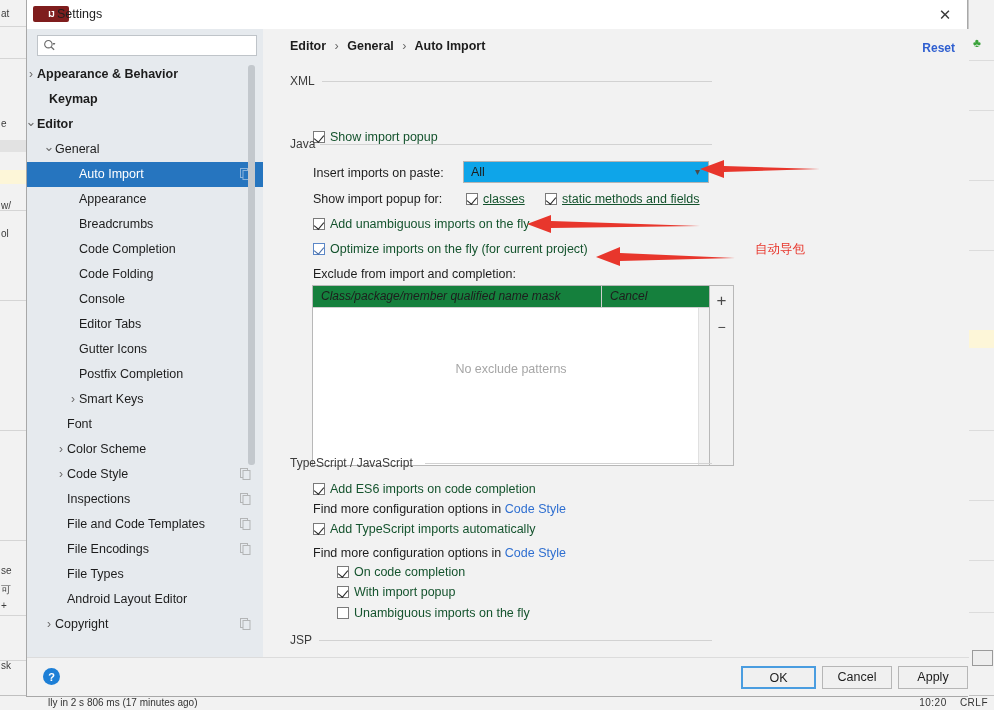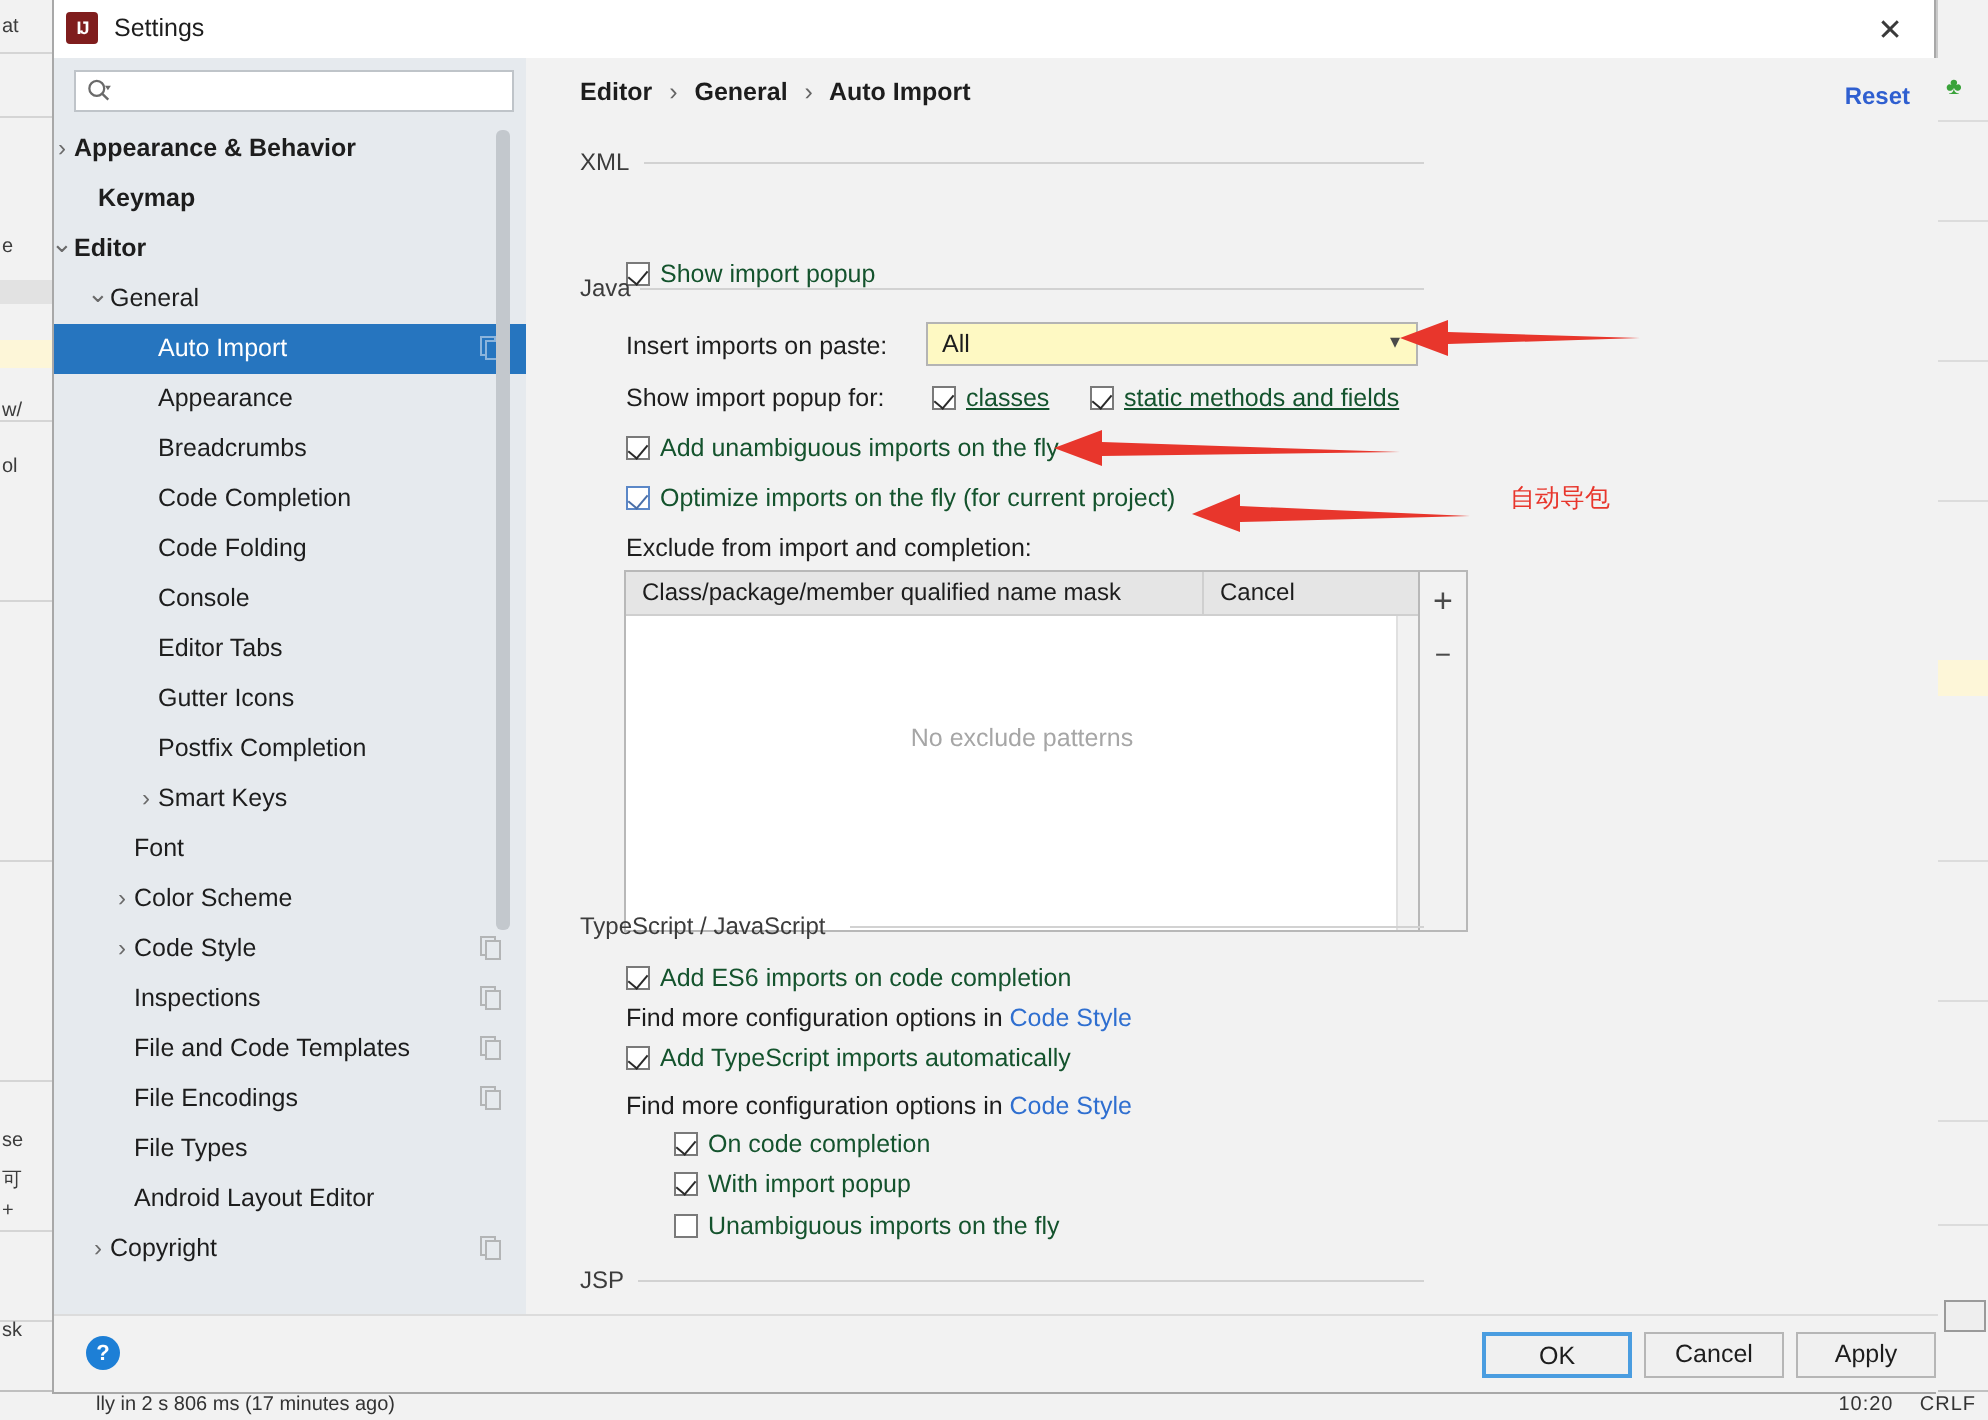--- a/index.html
+++ b/index.html
@@ -49,21 +49,21 @@
     position: absolute; left: 26px; top: 0; width: 942px; height: 697px;
     background: #f2f2f2;
     border: 1px solid #a8a8a8; border-top: none;
     box-sizing: border-box;
   }
   .titlebar {
     position: relative; height: 29px; background: #ffffff;
     border-bottom: 1px solid #e6e6e6;
   }
   .app-icon {
-    position: absolute; left: 6px; top: 6px; width: 16px; height: 16px;
+    position: absolute; left: 6px; top: 6px; width: 36px; height: 16px;
     background: #7f1d1d; border-radius: 2px;
     display: flex; align-items: center; justify-content: center;
     color: #fff; font-size: 9px; font-weight: bold; letter-spacing: -1px;
   }
   .title-text {
     position: absolute; left: 30px; top: 7px; font-size: 12.5px; color: #1d1d1d;
   }
   .close-btn {
     position: absolute; right: 0px; top: 0px; width: 44px; height: 29px;
     display: flex; align-items: center; justify-content: center;
@@ -146,37 +146,38 @@
     width: 5px; height: 8px; border: solid #2a2a2a;
     border-width: 0 1.6px 1.6px 0; transform: rotate(40deg);
   }
   .cb.blue.checked::after { border-color: #4a6fa8; }
   .und { text-decoration: underline; text-underline-offset: 1px; }
 
   .lblplain { position: absolute; font-size: 12.5px; color: #1d1d1d; white-space: nowrap; }
 
   .combo {
     position: absolute; box-sizing: border-box;
-    background: #fef9c3; border: 1px solid #b4b4b4;
+    background: #0ea5e9; border: 1px solid #b4b4b4;
     height: 22px; line-height: 20px; font-size: 12.5px; color: #1d1d1d;
     padding-left: 7px; cursor: pointer;
   }
   .combo .arrow {
     position: absolute; right: 8px; top: 0px; font-size: 10px; color: #4a4a4a; line-height: 20px;
   }
 
   
   .tbl-wrap {
     position: absolute; box-sizing: border-box;
     border: 1px solid #b8b8b8; background: #ffffff;
   }
   .tbl-head {
     position: absolute; left: 0; top: 0; height: 22px; width: 100%;
     border-bottom: 1px solid #cfcfcf; box-sizing: border-box;
-    background: #e5e5e5;
+    background: #15803d;
+    font-style: italic;
   }
   .th {
     position: absolute; top: 0; height: 21px; line-height: 21px;
     font-size: 12px; color: #1d1d1d; padding-left: 8px; box-sizing: border-box;
   }
   .th-div { position: absolute; top: 0; width: 1px; height: 21px; background: #cfcfcf; }
   .tbl-empty {
     position: absolute; left: 0; top: 22px; width: 100%; height: 122px;
     display: flex; align-items: center; justify-content: center;
     color: #a6a6a6; font-size: 12.5px;

